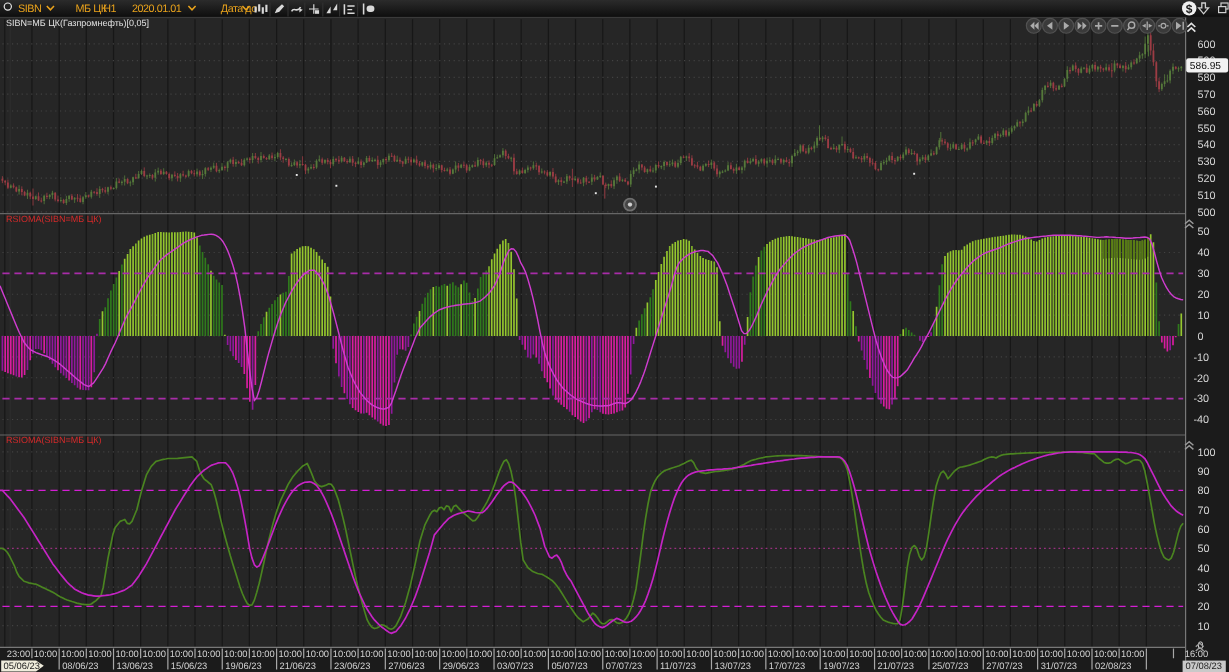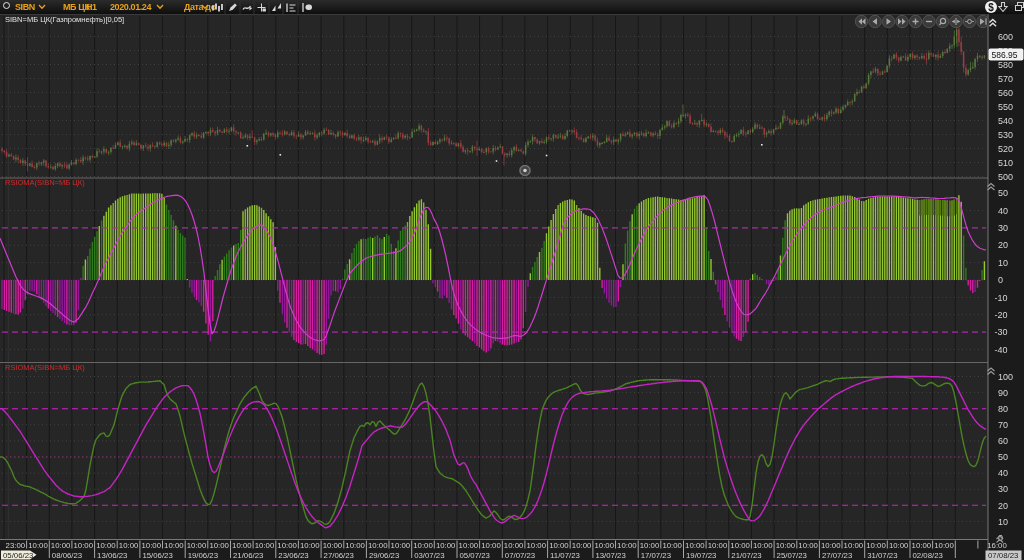--- a/index.html
+++ b/index.html
@@ -1,30 +1,30 @@
 <!DOCTYPE html>
 <html><head><meta charset="utf-8"><style>
 *{margin:0;padding:0;box-sizing:border-box}
 html,body{width:1024px;height:560px;overflow:hidden;background:#1b1b1b;font-family:"Liberation Sans",sans-serif}
 #tb{position:absolute;left:0;top:0;width:1024px;height:14px;background:linear-gradient(#2b2b2b,#0e0e0e);white-space:nowrap;font-size:10px;line-height:14px}
 .abs{position:absolute;top:0}
-.ot{color:#e8a21c;font-weight:bold;font-size:9px;letter-spacing:-0.4px}
+.ot{color:#e8a21c;font-weight:normal;font-size:9px;letter-spacing:-0.4px}
 .circ{position:absolute;left:3px;top:2px;width:7px;height:7px;border:1.5px solid #e6e6e6;border-radius:50%}
 svg text{font-family:"Liberation Sans",sans-serif}
 </style></head>
 <body>
 <div id="tb">
  <span class="circ"></span>
  <span class="ot abs" style="left:15px">SIBN</span>
     <svg class="abs" style="left:38px;top:4px" width="8" height="6">
       <path d="M1 1l3 3.2L7 1" stroke="#e8a21c" stroke-width="1.3" fill="none"></path>
     </svg>
  <span class="ot abs" style="left:63px">МБ ЦК</span>
  <span class="ot abs" style="left:86px">H1</span>
- <span class="ot abs" style="left:110px">2020.01.24</span>
+ <span class="ot abs" style="left:110px">2020.01.01</span>
     <svg class="abs" style="left:156px;top:4px" width="8" height="6">
       <path d="M1 1l3 3.2L7 1" stroke="#e8a21c" stroke-width="1.3" fill="none"></path>
     </svg>
  <span class="ot abs" style="left:184px">Дата до</span>
     <svg class="abs" style="left:201px;top:4px" width="8" height="6">
       <path d="M1 1l3 3.2L7 1" stroke="#e8a21c" stroke-width="1.3" fill="none"></path>
     </svg>
  <svg class="abs" style="left:210px;top:0" width="106" height="14">
   <g stroke="#d8d8d8" fill="#d8d8d8">
    <path d="M15 2v12M30 2v12M44 2v12M59 2v12M73 2v12M88 2v12" stroke="#303030" stroke-width="1" fill="none"></path>

